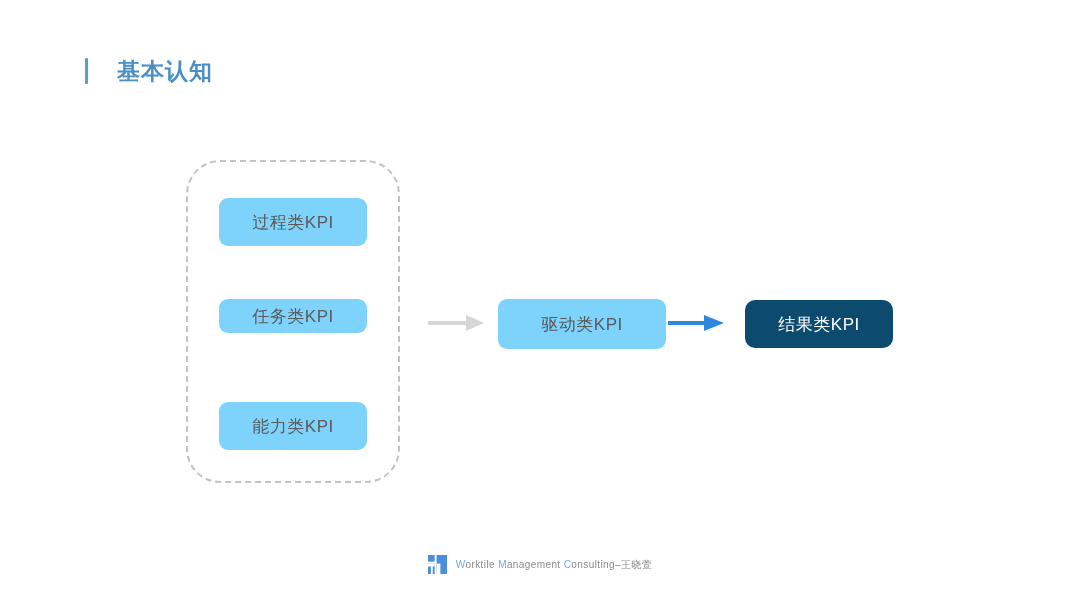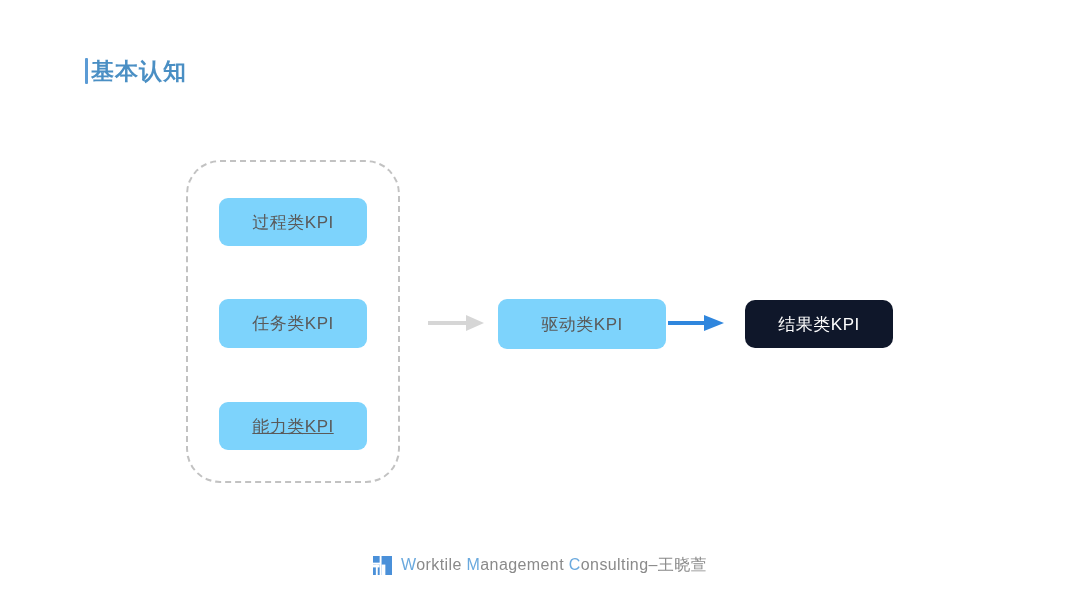--- a/index.html
+++ b/index.html
@@ -16,21 +16,21 @@
     background: #ffffff;
   }
 
   
   .slide-title {
     position: absolute;
     left: 64px;
     top: 58px;
     display: flex;
     align-items: center;
-    gap: 3px;
+    gap: 29px;
     padding-left: 21px;
   }
   .title-accent-bar {
     width: 3px;
     height: 26px;
     background: #5b9bd5;
     border-radius: 1px;
   }
   .title-text {
     font-size: 23px;
@@ -71,29 +71,29 @@
     border-radius: 9px;
     font-size: 17px;
     letter-spacing: 0.5px;
     white-space: nowrap;
   }
   .node-gray {
     background: #7dd3fc;
     color: #5a5a5a;
   }
   .node-blue {
-    background: #0f172a;
+    background: #0c4a6e;
     color: #ffffff;
     border-radius: 10px;
   }
 
   
   .node-process  { left: 219px; top: 198px; width: 148px; height: 48px; }
-  .node-task     { left: 219px; top: 299px; width: 148px; height: 49px; }
-  .node-ability  { left: 219px; top: 402px; width: 148px; height: 48px; text-decoration: underline; }
+  .node-task     { left: 219px; top: 299px; width: 148px; height: 34px; }
+  .node-ability  { left: 219px; top: 402px; width: 148px; height: 48px; }
   .node-driver   { left: 498px; top: 299px; width: 168px; height: 50px; }
   .node-result   { left: 745px; top: 300px; width: 148px; height: 48px; }
 
   
   .arrow {
     position: absolute;
     height: 26px;
   }
   .arrow-gray { left: 428px; top: 310px; width: 56px; }
   .arrow-blue { left: 668px; top: 310px; width: 56px; }
@@ -109,21 +109,21 @@
     align-items: center;
     justify-content: center;
     gap: 9px;
   }
   .footer-logo {
     width: 19px;
     height: 19px;
     display: block;
   }
   .footer-text {
-    font-size: 16px;
+    font-size: 10px;
     color: #8a8a8a;
     letter-spacing: 0.4px;
     white-space: nowrap;
   }
   .footer-text .cap {
     color: #6aa9de;
   }
 </style>
 </head>
 <body>

